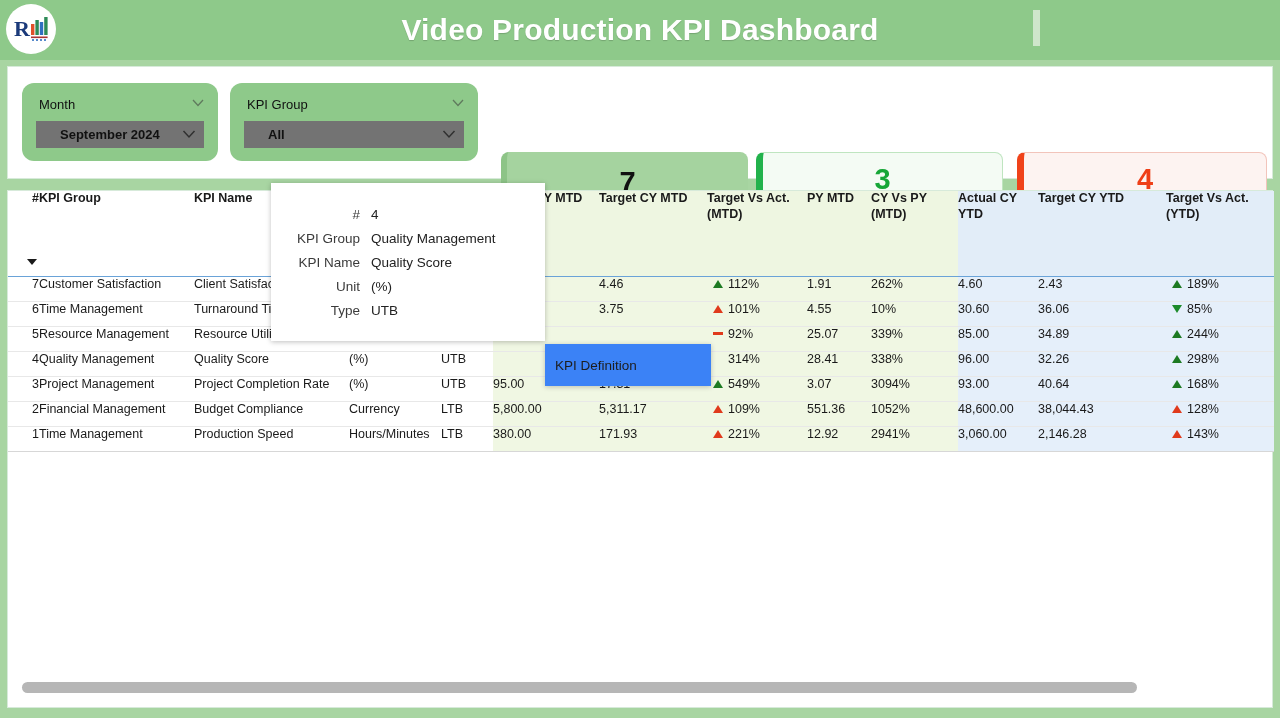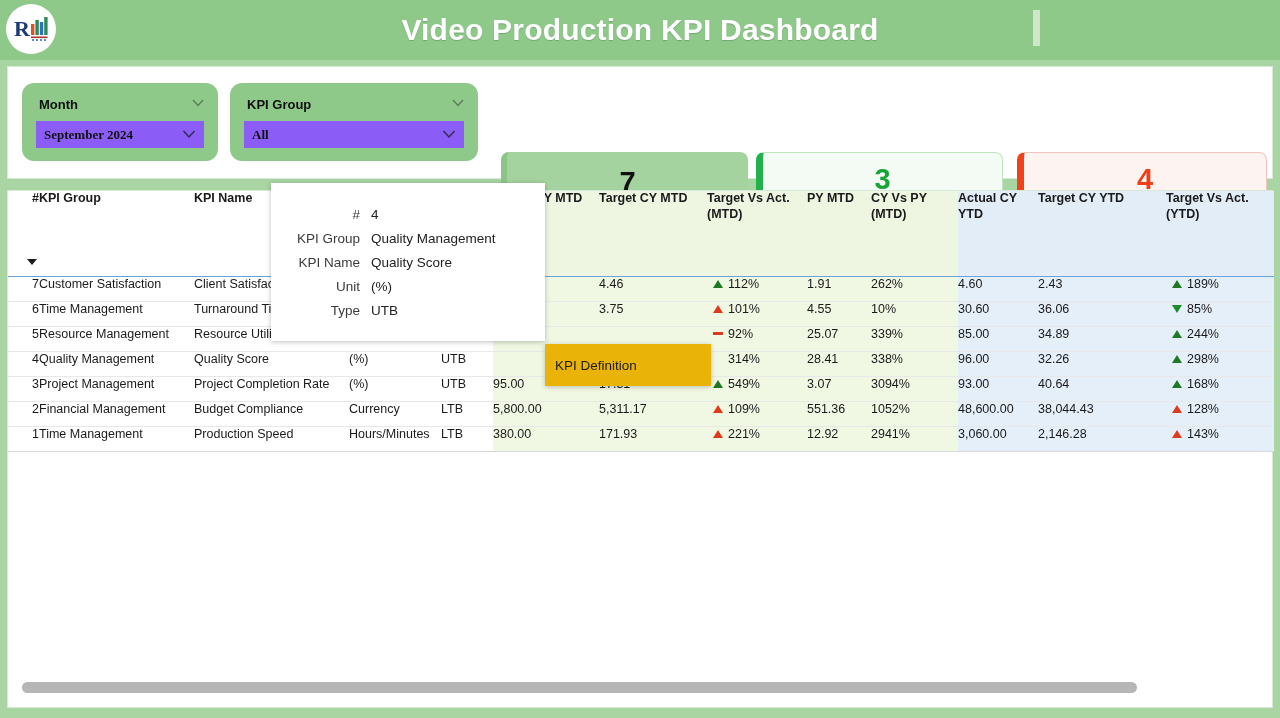--- a/index.html
+++ b/index.html
@@ -42,31 +42,30 @@
     background:#ffffff; border:1px solid #d7eada;
   }
   .slicer {
     position:absolute; top:16px; height:78px;
     background:#8ec98a; border-radius:12px;
   }
   .slicer-month { left:14px; width:196px; }
   .slicer-group { left:222px; width:248px; }
   .slicer-label {
     position:absolute; left:17px; top:14px;
-    font-size:13px; font-weight:bold; color:#111;
+    font-size:13px; font-weight:normal; color:#111;
   }
   .slicer-chev-top {
     position:absolute; right:14px; top:15px;
     width:12px; height:10px; opacity:.55;
   }
   .slicer-box {
     position:absolute; left:14px; right:14px; top:38px; height:27px;
-    background:#8b5cf6; display:flex; align-items:center;
-    padding:0 8px;
-    font-family:Liberation Serif, serif;
+    background:#737373; display:flex; align-items:center;
+    padding:0 24px;
   }
   .slicer-value { font-size:13px; font-weight:bold; color:#111; }
   .slicer-box .chev { position:absolute; right:8px; top:8px; width:14px; height:11px; opacity:.75;}
   .chev svg, .slicer-chev-top svg { display:block; width:100%; height:100%; }
 
   
   .kpicard { position:absolute; top:85px; height:90px; border-radius:8px; }
   .kpicard .num {
     position:absolute; left:0; right:0; top:12px;
     text-align:center; font-size:29px; font-weight:bold; line-height:1;
@@ -168,21 +167,21 @@
     background:#cfcfcf;
     display:flex; align-items:center;
   }
   .ctx-icon { width:16px; height:16px; margin-left:17px; flex:0 0 auto; }
   .ctx-icon svg { display:block; }
   .ctx-label { margin-left:10px; font-size:14px; color:#1d1d1d; }
   .ctx-arrow { position:absolute; right:18px; top:12px; width:9px; height:15px; }
   .ctx-arrow svg { display:block; }
   .submenu {
     position:absolute; left:545px; top:344px; width:166px; height:42px;
-    background:#eab308; box-shadow:0 1px 5px rgba(0,0,0,.22);
+    background:#3b82f6; box-shadow:0 1px 5px rgba(0,0,0,.22);
     display:flex; align-items:center;
   }
   .submenu span { margin-left:10px; font-size:13.5px; color:#1d1d1d; }
 </style>
 </head>
 <body>
 
 <div id="app">
 
   <div class="header">

